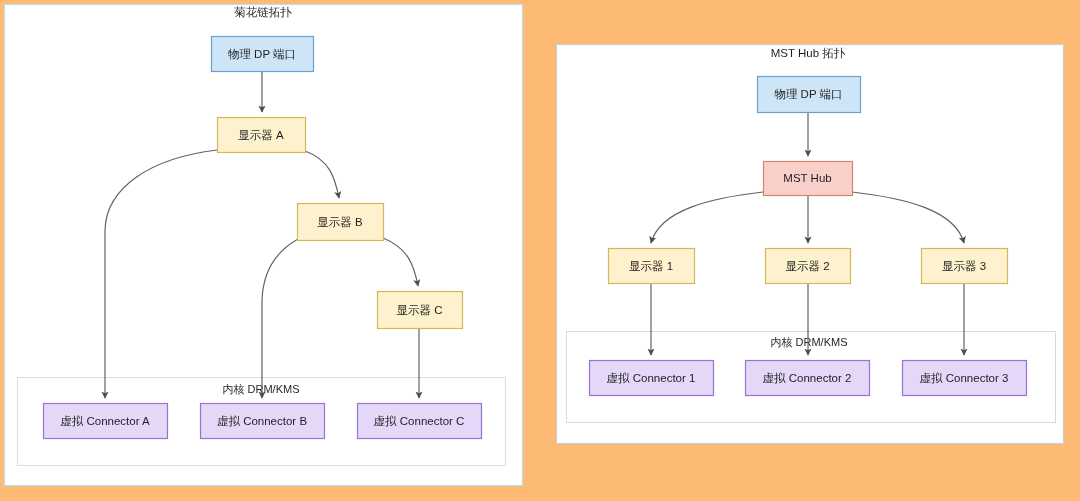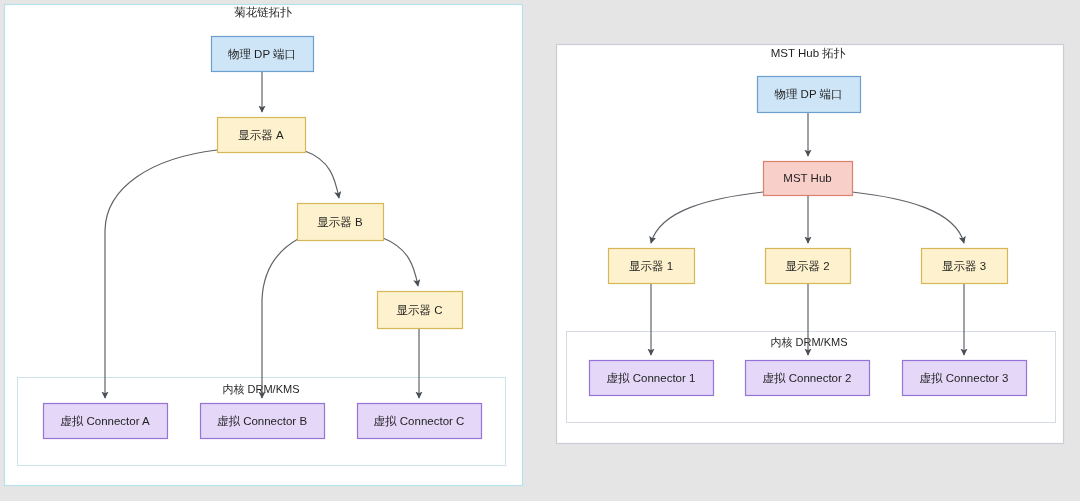--- a/index.html
+++ b/index.html
@@ -1,18 +1,18 @@
 <!DOCTYPE html>
 <html><head>
 <meta charset="utf-8">
 <style>
   html,body{margin:0;padding:0;background:#ffffff;}
   body{width:1080px;height:501px;overflow:hidden;
        font-family:"Liberation Sans","DejaVu Sans",sans-serif;}
-  #stage{position:relative;width:1080px;height:501px;background:#e5e5e5;}
+  #stage{position:relative;width:1080px;height:501px;background:#fdba74;}
   svg#diagram{position:absolute;left:0;top:0;width:1080px;height:501px;}
   .node-text{font-family:"Liberation Sans","DejaVu Sans",sans-serif;
              font-size:11.5px;fill:#1f1f1f;text-anchor:middle;dominant-baseline:middle;}
   .title-text{font-family:"Liberation Sans","DejaVu Sans",sans-serif;
               font-size:11.5px;fill:#1f1f1f;text-anchor:middle;dominant-baseline:middle;}
   .grp-text{font-family:"Liberation Sans","DejaVu Sans",sans-serif;
             font-size:11px;fill:#1f1f1f;text-anchor:middle;dominant-baseline:middle;}
   .edge{fill:none;stroke:#5f6368;stroke-width:1.2;}
 </style>
 </head>

